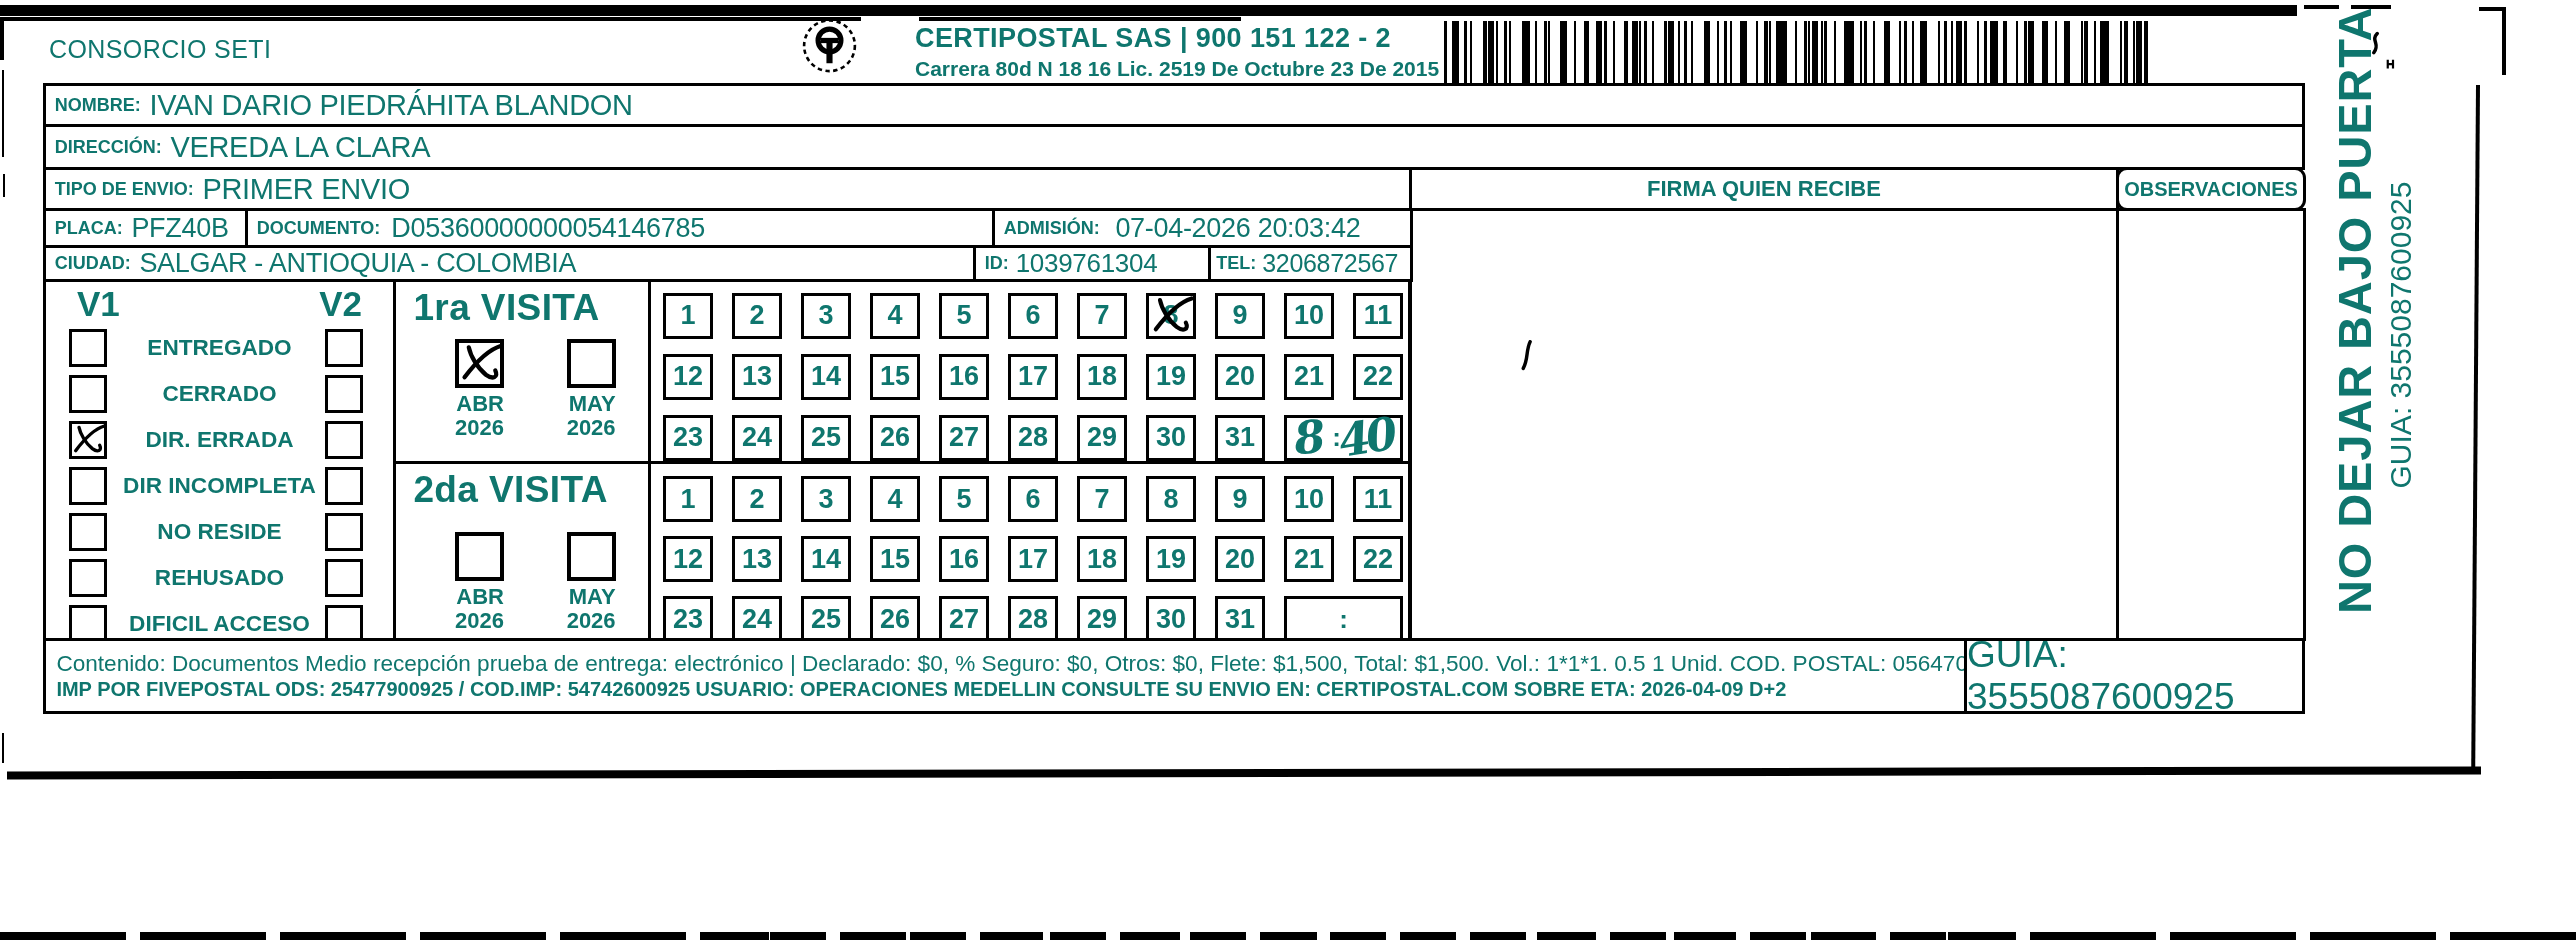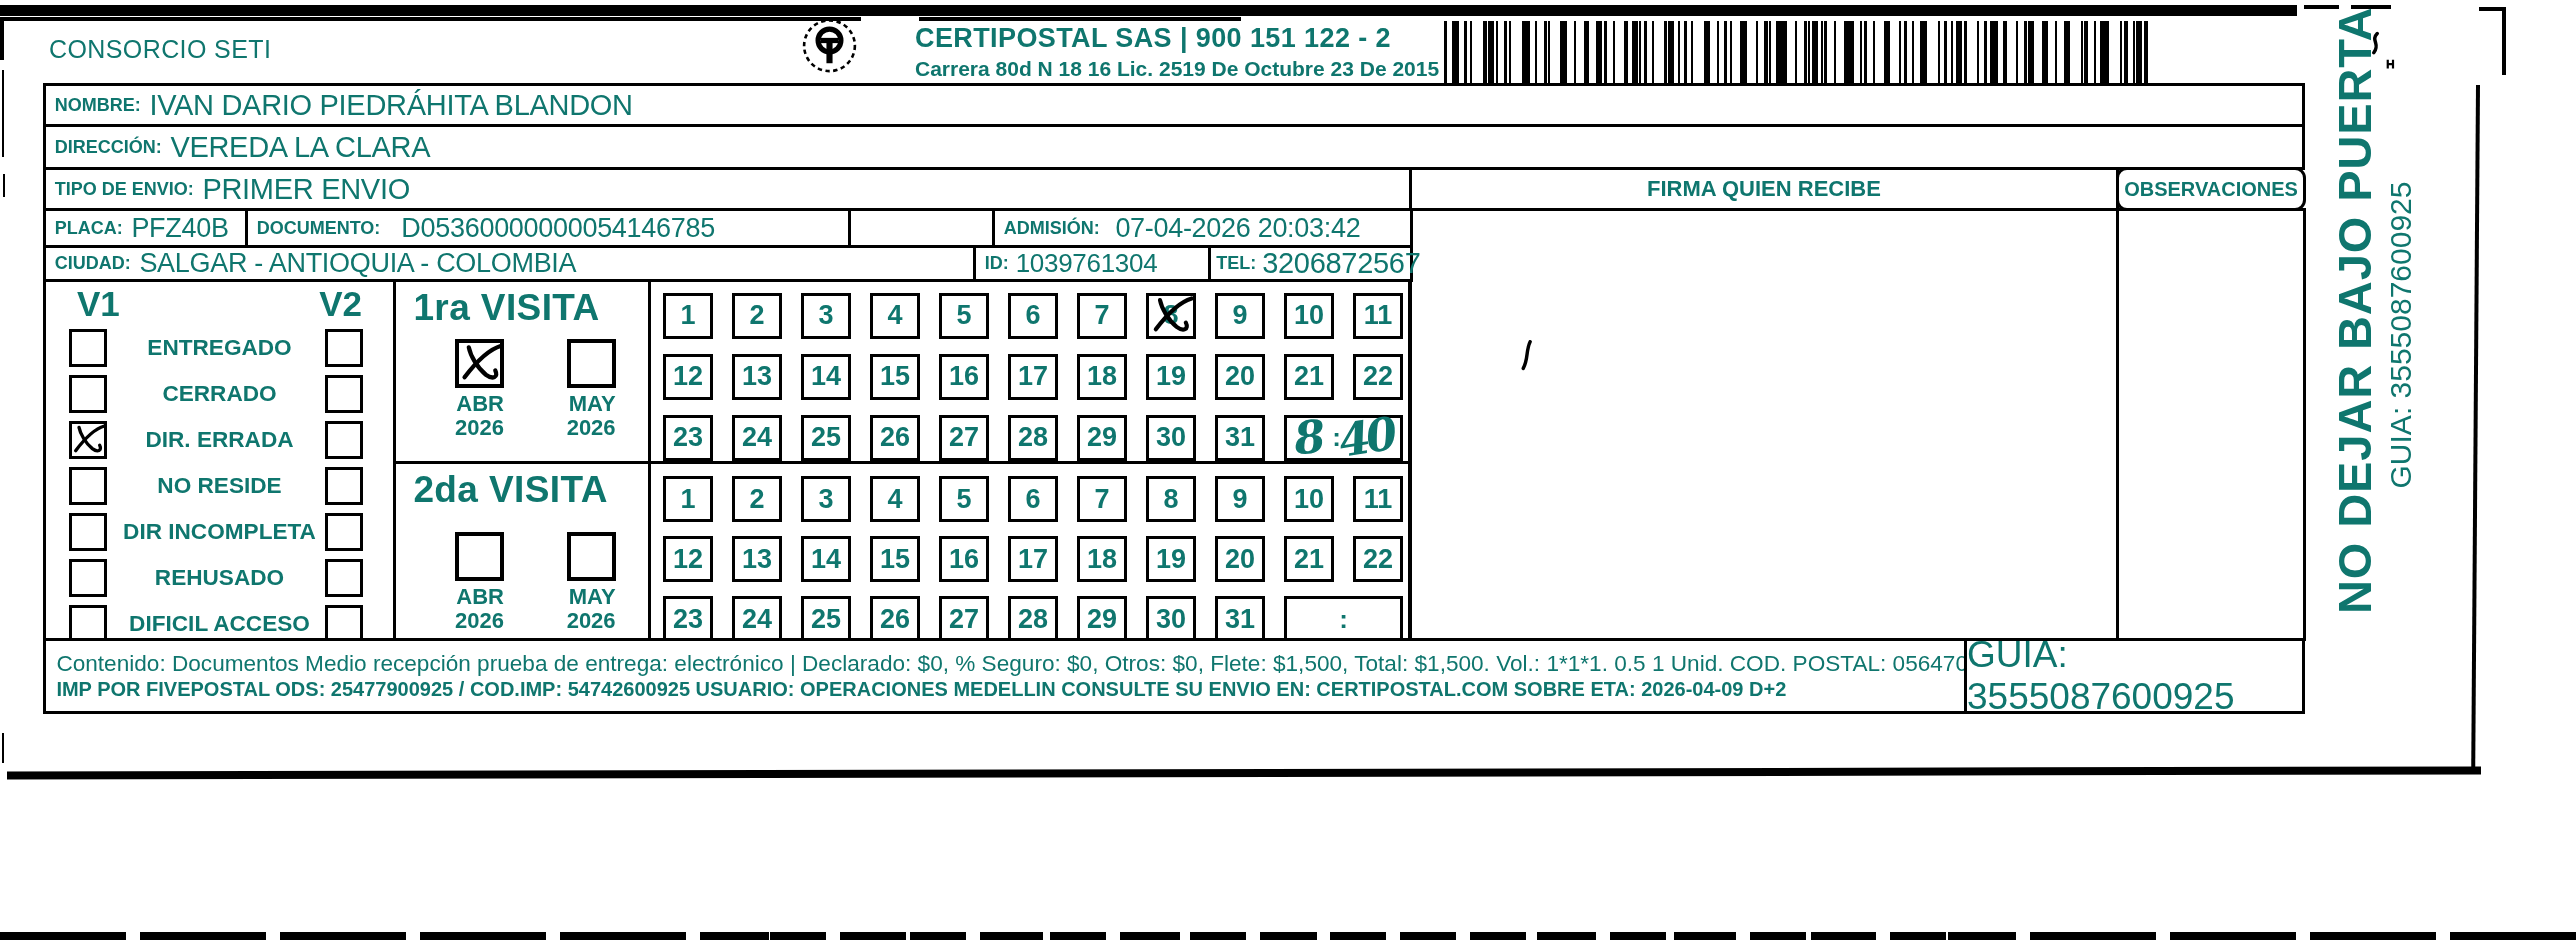--- a/index.html
+++ b/index.html
@@ -132,40 +132,40 @@
     <svg style="position:absolute;left:106px;top:129px;" width="17.4" height="31" viewBox="0 0 20 36">
       <path d="M14 2 C 9 12, 12 22, 6 33" fill="none" stroke="#000" stroke-width="4" stroke-linecap="round"></path>
     </svg>
   </div>
   <div class="cell" style="left:2116px;top:208px;width:190px;height:433px;"></div>
 
   <div class="cell" style="left:43px;top:208px;width:205px;height:41px;">
     <span class="lbl">PLACA:</span>
     <span class="val" style="font-size:27px;">PFZ40B</span>
   </div>
-  <div class="cell" style="left:245px;top:208px;width:606px;height:41px;gap:21px;">
+  <div class="cell" style="left:245px;top:208px;width:750px;height:41px;gap:11px;">
     <span class="lbl">DOCUMENTO:</span>
     <span class="val" style="font-size:27px;">D05360000000054146785</span>
   </div>
   <div class="cell" style="left:992px;top:208px;width:421px;height:41px;gap:15.7px;">
     <span class="lbl">ADMISIÓN:</span>
     <span class="val" style="font-size:27px;">07-04-2026 20:03:42</span>
   </div>
 
   <div class="cell" style="left:43px;top:245px;width:933px;height:37px;">
     <span class="lbl">CIUDAD:</span>
     <span class="val" style="font-size:27px;">SALGAR - ANTIOQUIA - COLOMBIA</span>
   </div>
   <div class="cell" style="left:973px;top:245px;width:238px;height:37px;gap:7px;">
     <span class="lbl">ID:</span>
     <span class="val" style="font-size:26px;">1039761304</span>
   </div>
   <div class="cell" style="left:1208px;top:245px;width:205px;height:37px;gap:6px;padding-left:5.2px;">
     <span class="lbl">TEL:</span>
-    <span class="val" style="font-size:29px;">3206872567</span>
+    <span class="val" style="font-size:25px;">3206872567</span>
   </div>
 
   <div class="cell" style="left:43px;top:279px;width:353px;height:362px;display:block;padding:0;">
     <span class="vhead" style="left:31px;">V1</span>
     <span class="vhead" style="right:31px;">V2</span>
     <div class="status-rows" id="status-rows">
         <div class="status-row">
           <div class="cb"></div>
           <div class="status-label">ENTREGADO</div>
           <div class="cb"></div>
@@ -180,26 +180,26 @@
             <svg class="xmark" viewBox="0 0 60 60">
               <path d="M10 46 C 22 30, 36 14, 53 9" fill="none" stroke="#000" stroke-width="5" stroke-linecap="round"></path>
               <path d="M15 11 C 17 21, 25 35, 35 43 C 43 49, 50 46, 46 38" fill="none" stroke="#000" stroke-width="5" stroke-linecap="round"></path>
             </svg>
           </div>
           <div class="status-label">DIR. ERRADA</div>
           <div class="cb"></div>
         </div>
         <div class="status-row">
           <div class="cb"></div>
+          <div class="status-label">DIR INCOMPLETA</div>
+          <div class="cb"></div>
+        </div>
+        <div class="status-row">
+          <div class="cb"></div>
           <div class="status-label">NO RESIDE</div>
-          <div class="cb"></div>
-        </div>
-        <div class="status-row">
-          <div class="cb"></div>
-          <div class="status-label">DIR INCOMPLETA</div>
           <div class="cb"></div>
         </div>
         <div class="status-row">
           <div class="cb"></div>
           <div class="status-label">REHUSADO</div>
           <div class="cb"></div>
         </div>
         <div class="status-row">
           <div class="cb"></div>
           <div class="status-label">DIFICIL ACCESO</div>

